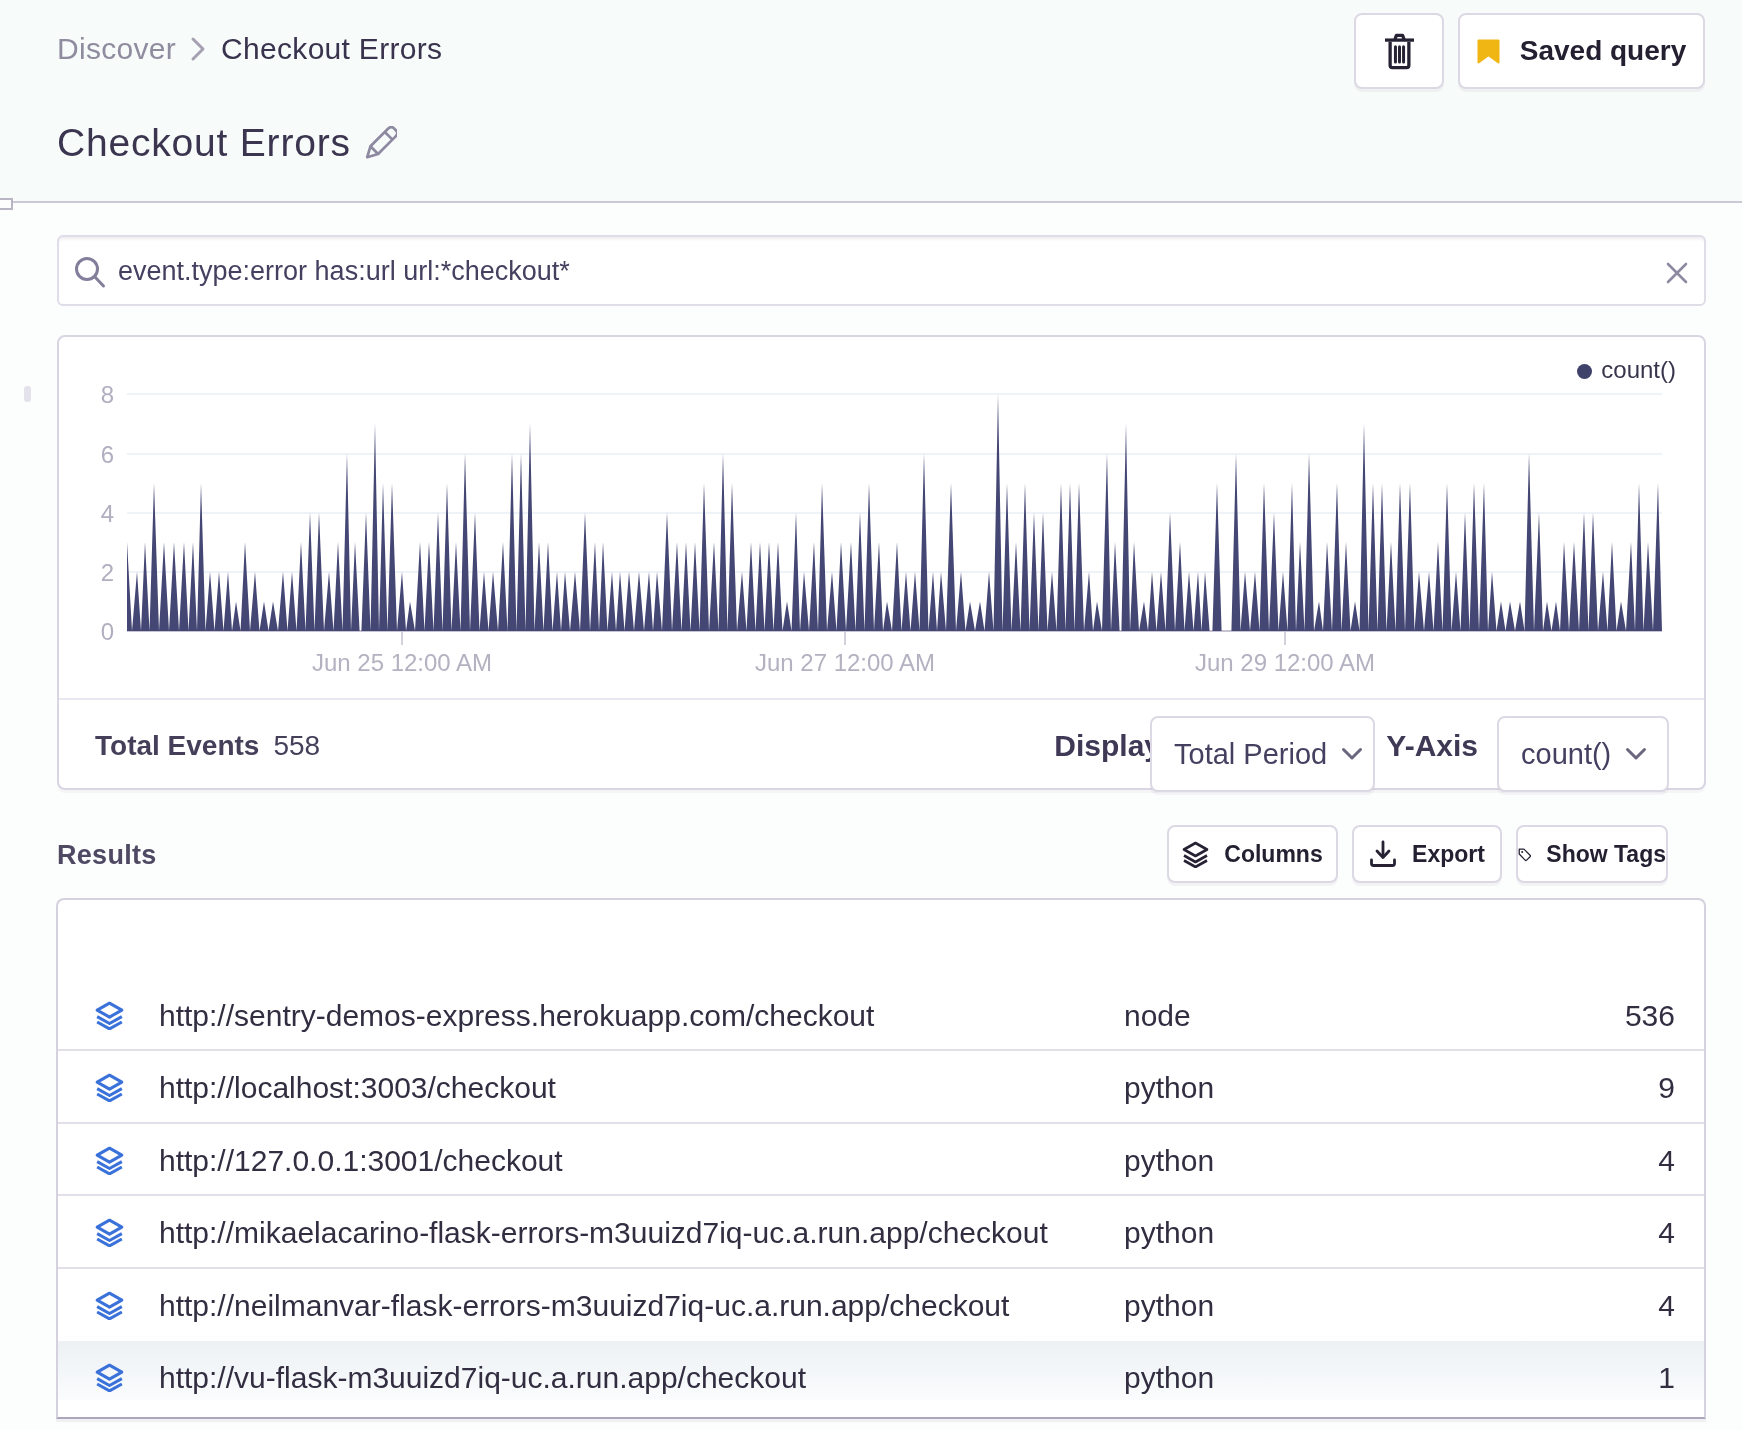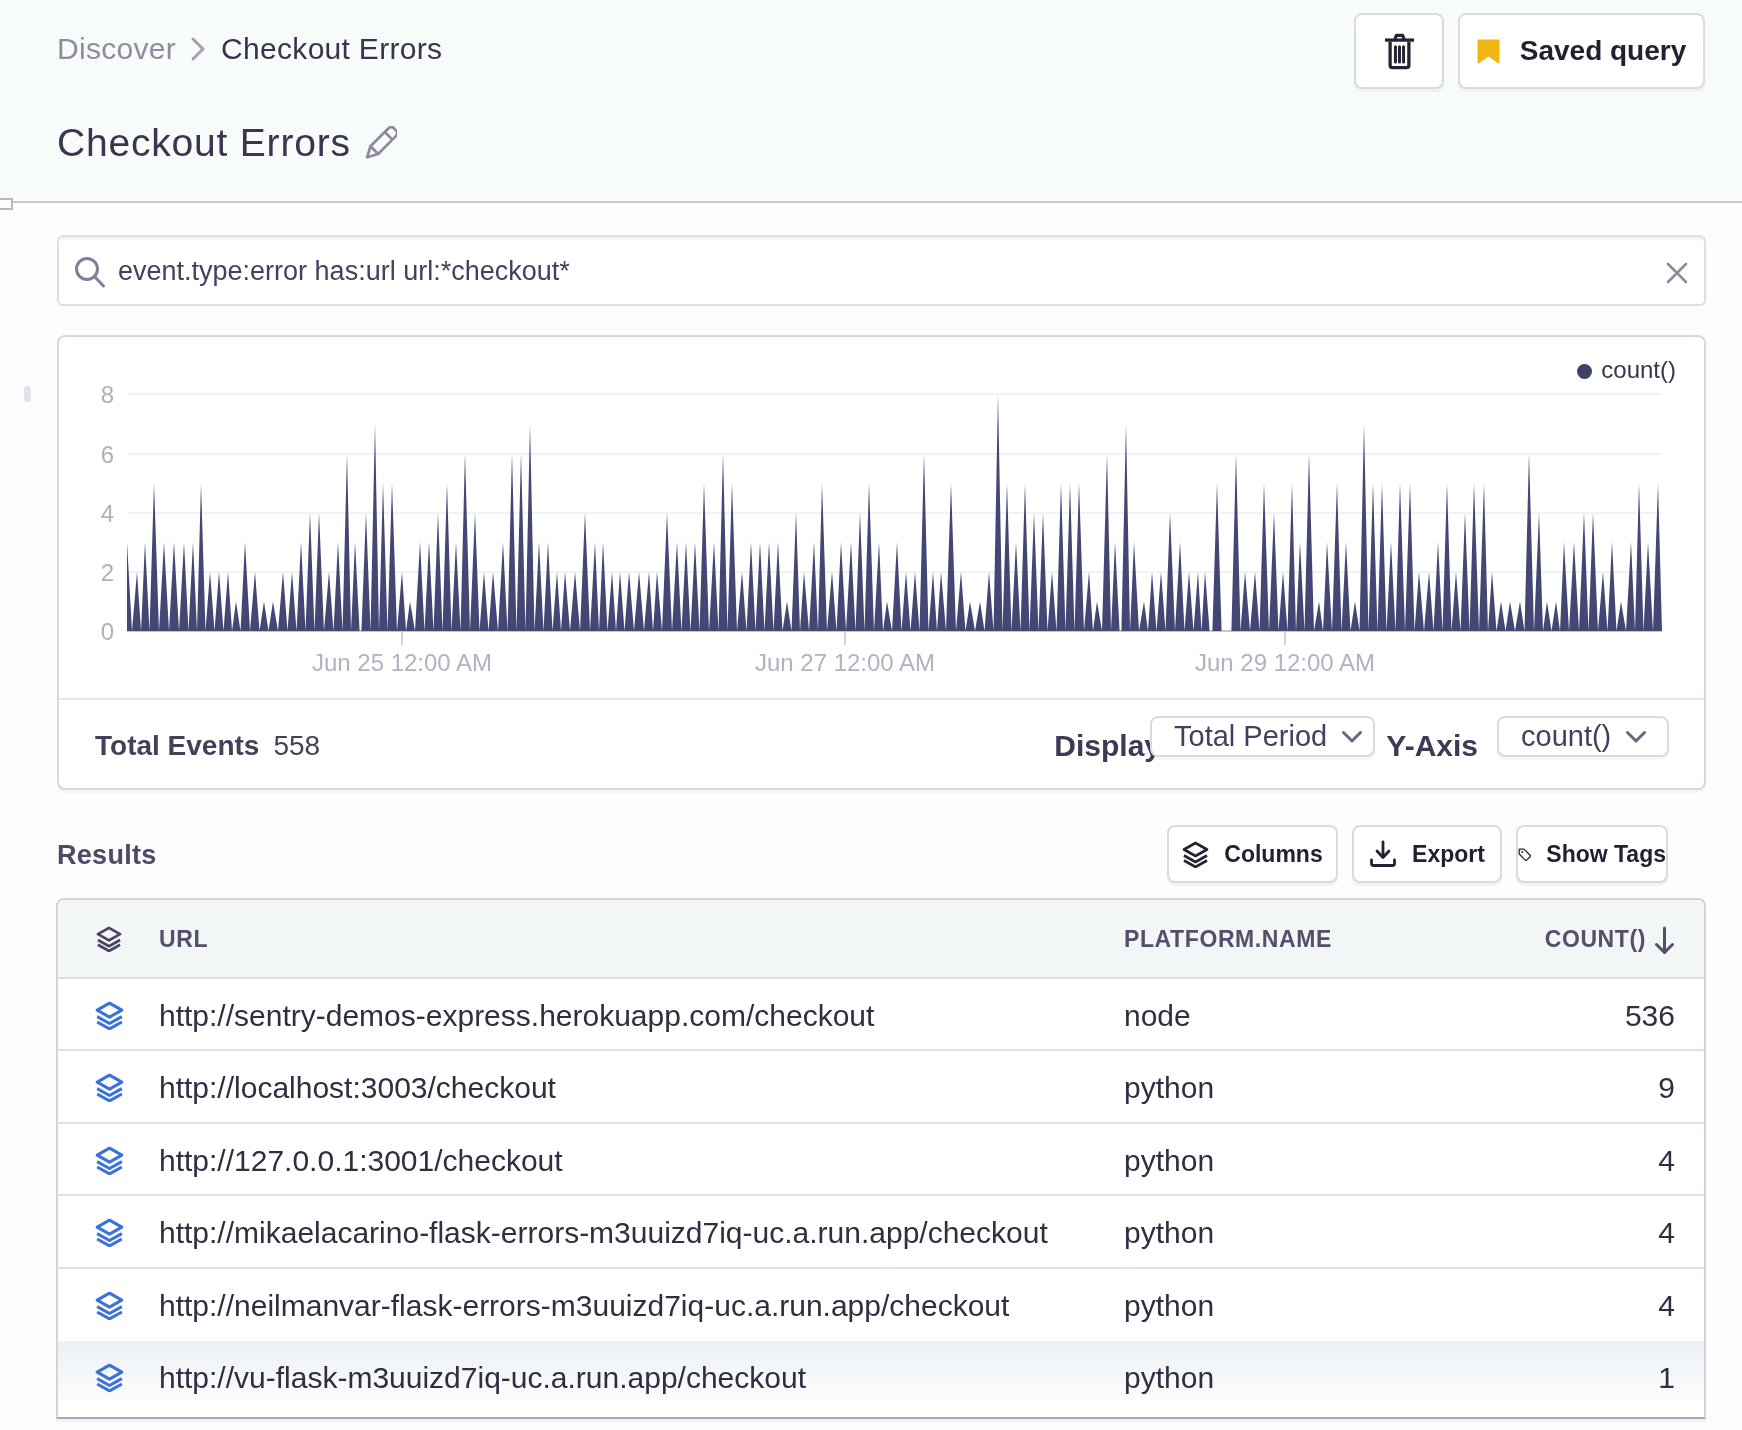--- a/index.html
+++ b/index.html
@@ -25,21 +25,21 @@
   .search svg.xx { position:absolute; left:1607px; top:25px; }
   
   .panel { position:absolute; left:57px; top:335px; width:1649px; height:455px; background:#fff;
            border:2px solid #d9d5e2; border-radius:8px; box-shadow:0 3px 0 rgba(40,10,70,0.03); }
   .legend { position:absolute; right:28px; top:19px; font-size:24px; color:#39344c; }
   .legend i { display:inline-block; width:15px; height:15px; border-radius:50%; background:#3e4169; margin-right:9px; vertical-align:-1px; }
   .pfoot { position:absolute; left:0; right:0; top:361px; bottom:0; border-top:2px solid #eae7f0; }
   .tev { position:absolute; left:36px; top:30px; font-size:28px; color:#453f5a; font-weight:bold; }
   .tev span { font-weight:normal; margin-left:14px; }
   .dlab { position:absolute; top:29px; font-size:30px; color:#3f3956; font-weight:bold; }
-  .drop { position:absolute; top:16px; height:41px; background:#fff; border:2px solid #dcd8e4; border-radius:8px;
+  .drop { position:absolute; top:16px; height:76px; background:#fff; border:2px solid #dcd8e4; border-radius:8px;
           display:flex; align-items:center; justify-content:space-between; padding:0 22px;
           font-size:29px; color:#454060; box-shadow:0 3px 0 rgba(40,10,70,0.04); white-space:nowrap; }
   
   .results-h { position:absolute; left:57px; top:840px; font-size:27px; font-weight:bold; color:#4f4964; letter-spacing:0.3px; }
   .rbtn { position:absolute; top:825px; height:58px; gap:15px; font-size:23px; }
   .b-cols { left:1167px; width:171px; }
   .b-exp  { left:1352px; width:150px; }
   .b-tags { left:1516px; width:152px; }
   
   .tbl { position:absolute; left:56px; top:898px; width:1650px; height:521px; background:#fff;
@@ -171,38 +171,20 @@
   <svg width="27" height="27" viewBox="0 0 27 27">
       <g fill="none" stroke="#262233" stroke-width="2.6" stroke-linejoin="round">
   <path d="M2.5 2.5 H12 L24.5 15 Q26 16.5 24.5 18 L17.5 25 Q16 26.5 14.5 25 L2.5 12.5 Z"></path>
   <circle cx="8.6" cy="8.6" r="2.1" fill="#262233" stroke="none"></circle>
       </g>
     </svg>
   <span>Show Tags</span>
 </div>
 
 <div class="tbl">
-  <div class="thead">
-    <svg width="28" height="26" viewBox="0 0 27 27">
-        <g fill="none" stroke="#4a4560" stroke-width="2.8" stroke-linejoin="round">
-    <path d="M13.5 2 L25 8.5 L13.5 15 L2 8.5 Z"></path>
-          <path d="M2 14.5 L13.5 21 L25 14.5"></path>
-          <path d="M2 19.5 L13.5 26 L25 19.5"></path>
-        </g>
-      </svg>
-    <span class="c1">URL</span>
-      <span class="c2">PLATFORM.NAME</span>
-    <span class="c3">COUNT()</span>
-      <svg class="arr" width="23" height="31" viewBox="0 0 23 31">
-        <g fill="none" stroke="#554f6b" stroke-width="3" stroke-linecap="round" stroke-linejoin="round">
-          <path d="M11.5 3 V27"></path>
-          <path d="M3.5 19.5 L11.5 27.5 L19.5 19.5"></path>
-        </g>
-      </svg>
-  </div>
   <div class="row" style="top:79px;height:72.4px;">
       <svg width="29" height="29" viewBox="0 0 27 27">
         <g fill="none" stroke="#3a72da" stroke-width="2.8" stroke-linejoin="round">
     <path d="M13.5 2 L25 8.5 L13.5 15 L2 8.5 Z"></path>
           <path d="M2 14.5 L13.5 21 L25 14.5"></path>
           <path d="M2 19.5 L13.5 26 L25 19.5"></path>
         </g>
       </svg>
       <span class="u">http://sentry-demos-express.herokuapp.com/checkout</span>
       <span class="p">node</span>

